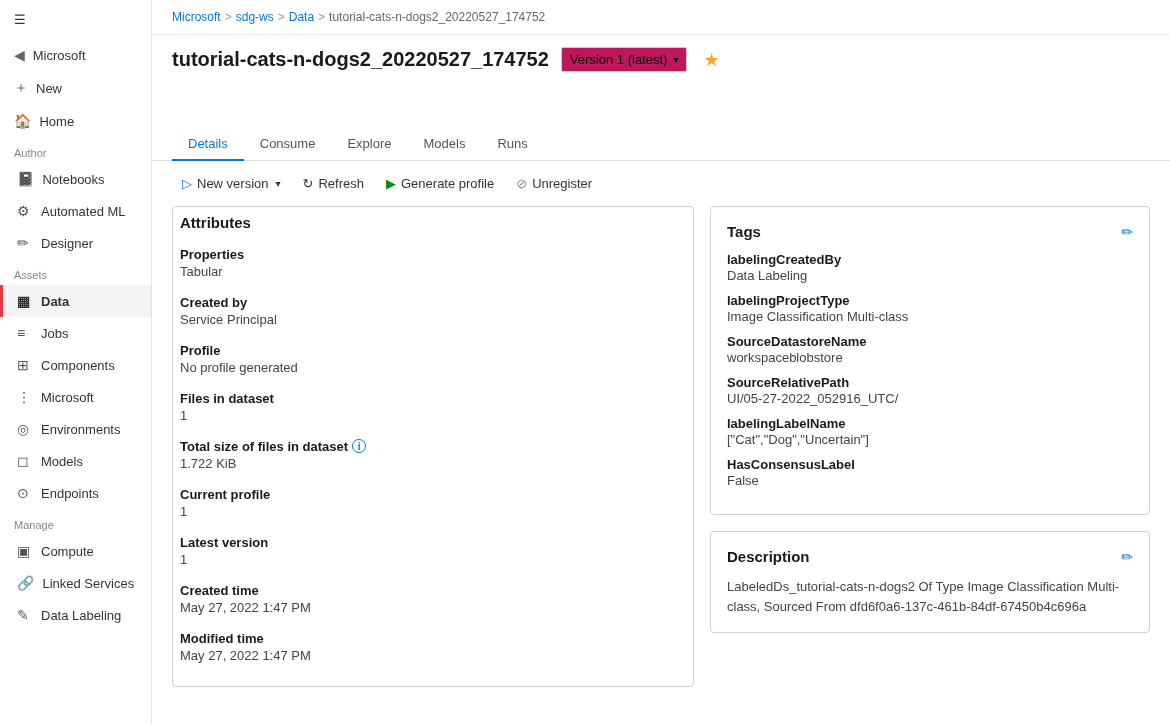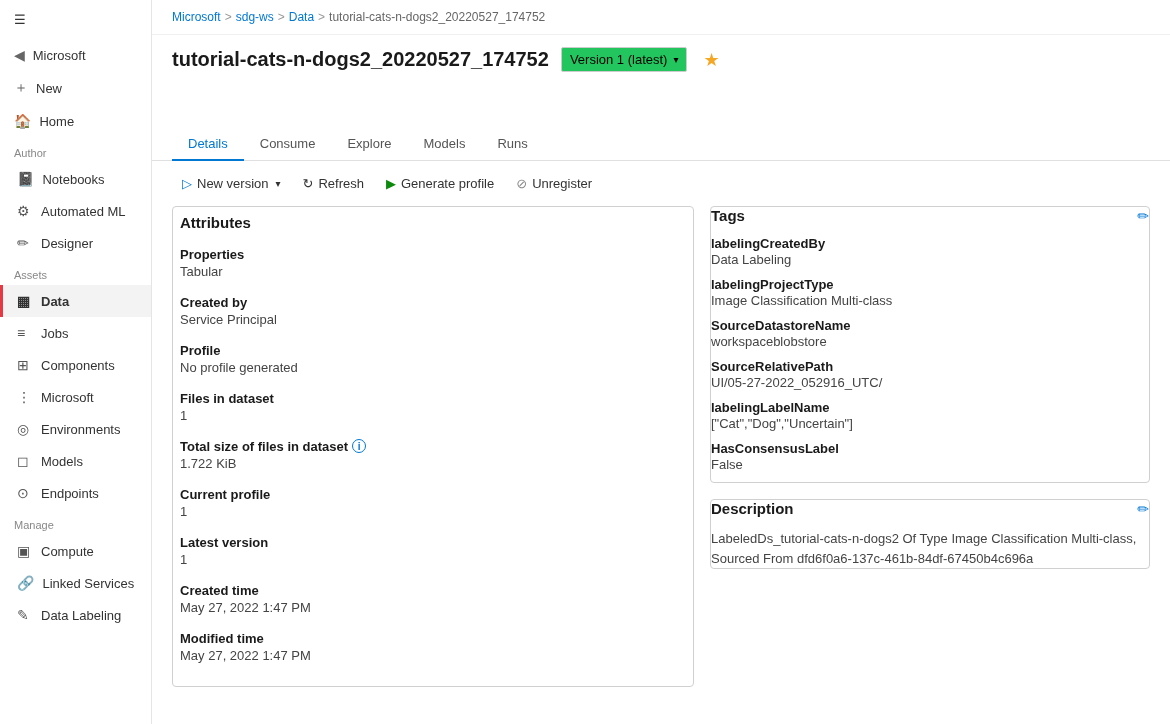--- a/index.html
+++ b/index.html
@@ -92,21 +92,21 @@
     }
     .version-dropdown {
       display: flex;
       align-items: center;
       border: 1px solid #ccc;
       border-radius: 2px;
       padding: 4px 8px;
       font-size: 13px;
       cursor: pointer;
       gap: 6px;
-      background: #22c55e;
+      background: #be185d;
     }
     .star-btn {
       background: none;
       border: none;
       cursor: pointer;
       font-size: 18px;
       color: #f5a623;
       padding: 0 4px;
     }
 
@@ -202,20 +202,21 @@
       width: 440px;
       min-width: 340px;
       display: flex;
       flex-direction: column;
       gap: 16px;
     }
 
     .tags-card, .description-card {
       border: 1px solid #d0d0d0;
       border-radius: 4px;
+      padding: 16px;
     }
     .card-header {
       display: flex;
       align-items: center;
       justify-content: space-between;
       margin-bottom: 12px;
     }
     .card-title {
       font-size: 15px;
       font-weight: 600;

